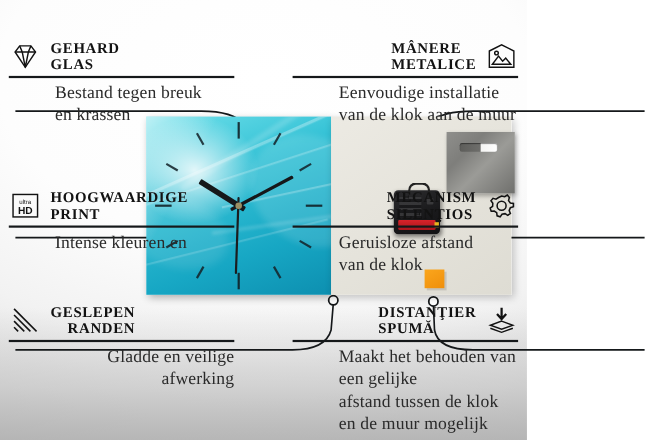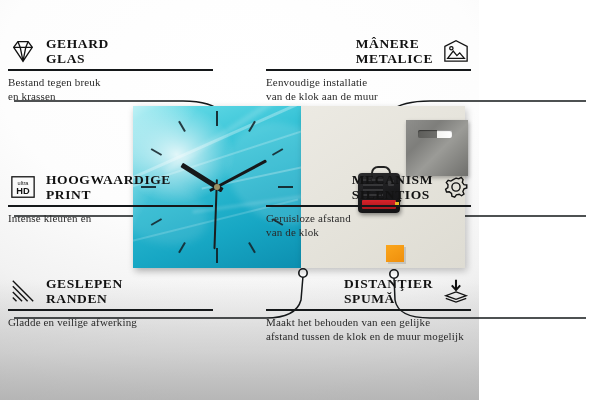--- a/index.html
+++ b/index.html
@@ -22,21 +22,21 @@
   .cl{left:8px;text-align:left;}
   .cr{right:8px;}
   .chead{display:flex;align-items:center;gap:8px;}
   .cr .chead{flex-direction:row-reverse;}
   .ctitle{
     font-size:13.5px;letter-spacing:.6px;color:#121212;
     font-weight:700;line-height:1.12;text-transform:uppercase;
   }
   .rule{height:1.6px;background:#15181a;margin:3px 0 4px;}
   .cdesc{
-    font-size:11px;line-height:1.28;color:#2a2a2a;letter-spacing:.15px;
+    font-size:16px;line-height:1.28;color:#2a2a2a;letter-spacing:.15px;margin-left:42px;
   }
   .ico{width:30px;height:26px;flex:0 0 30px;display:block;}
   .ico svg{display:block;width:100%;height:100%;}
   
   #wires{position:absolute;inset:0;width:600px;height:400px;pointer-events:none;}
   
   #clock{
     position:absolute;left:133px;top:106px;width:168px;height:162px;
     background:
       radial-gradient(60% 52% at 26% 30%, rgba(255,255,255,.85) 0%, rgba(255,255,255,0) 58%),
@@ -219,21 +219,21 @@
       </span>
       <div>
         <div class="ctitle">HOOGWAARDIGE</div>
         <div class="ctitle">PRINT</div>
       </div>
     </div>
     <div class="rule"></div>
     <div class="cdesc">Intense kleuren en</div>
   </div>
 
-  <div class="callout cl" style="top:276px;">
+  <div class="callout cl" style="top:276px;text-align:right;">
     <div class="chead">
       <span class="ico">
         <svg viewBox="0 0 32 28">
             <g stroke="#121212" stroke-width="1.5" fill="none">
           <path d="M5 3 L27 25"></path>
               <path d="M5 9 L21 25"></path>
               <path d="M5 15 L15 25"></path>
               <path d="M5 21 L9 25"></path>
         </g>
           </svg>

